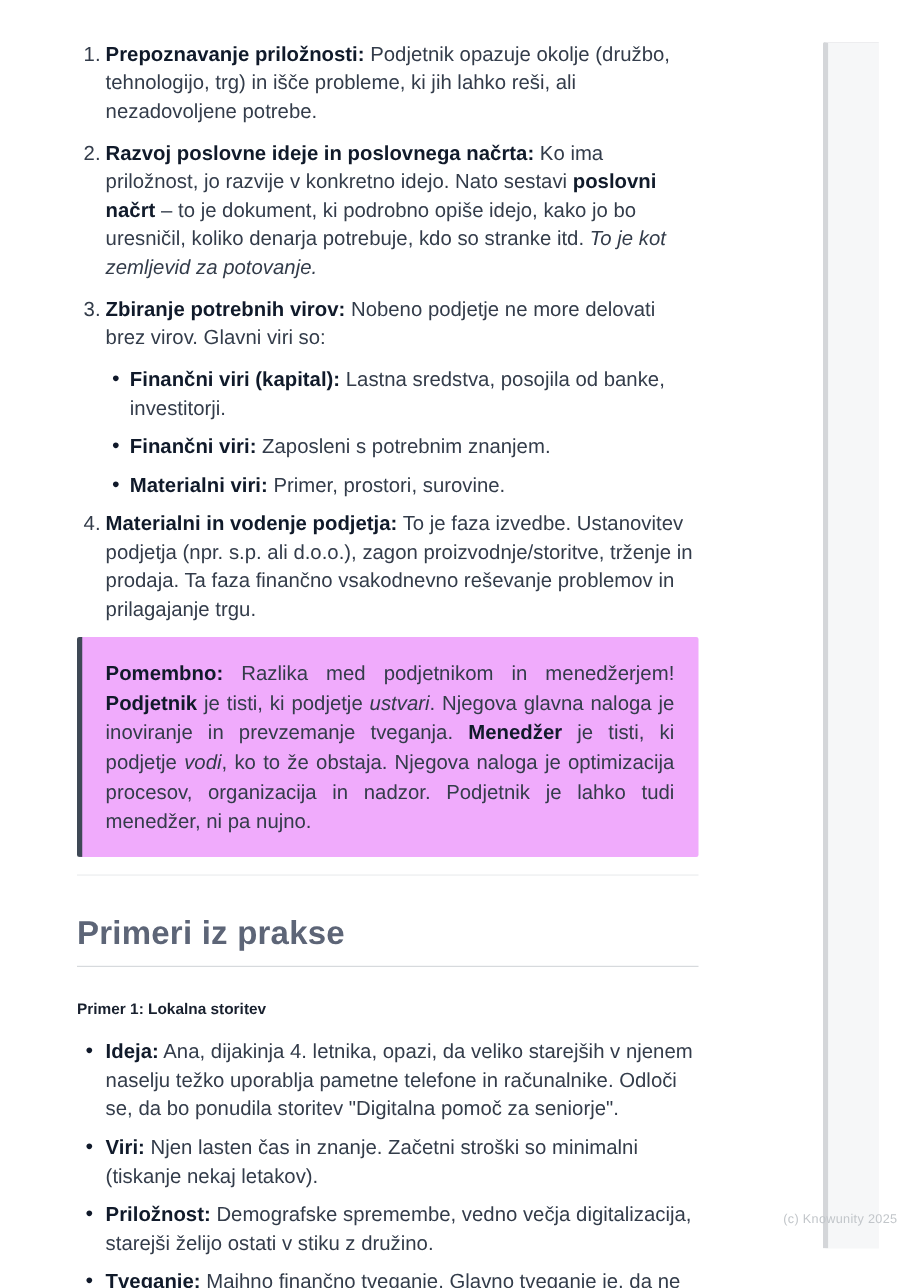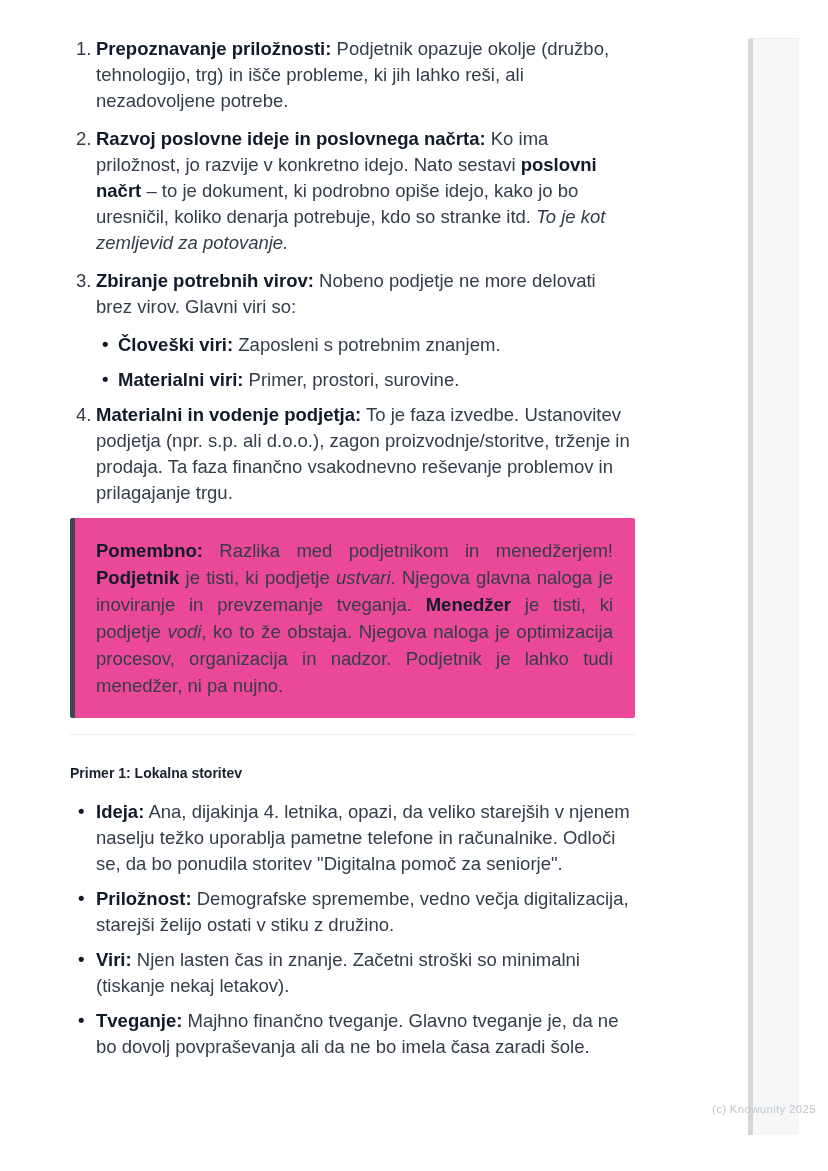--- a/index.html
+++ b/index.html
@@ -23,21 +23,21 @@
   .nitem .num{position:absolute;left:6px;top:0;color:#333c4a;}
 
   
   .sublist{margin-top:9px;}
   .subitem{position:relative;padding-left:22px;margin-left:26px;margin-bottom:9px;}
   .subitem::before{content:"•";position:absolute;left:6px;top:-1px;color:#10192a;font-weight:700;}
 
   
   .callout{
     margin-top:12px;
-    background:#ec4899;
+    background:#f0abfc;
     border-left:5px solid #3e4855;
     border-radius:2px;
     padding:19px 22px 19px 21px;
   }
   .callout p{margin:0;text-align:justify;line-height:27px;}
 
   .rule{border:none;border-top:1px solid #eaebed;margin:16px 0 0 0;height:0;}
 
   h1.section-title{
     margin:34px 0 0 0;font-size:30px;line-height:38px;font-weight:700;
@@ -85,52 +85,56 @@
       <span class="b">Razvoj poslovne ideje in poslovnega načrta:</span><span> Ko ima priložnost, jo razvije v konkretno idejo. Nato sestavi </span><span class="b">poslovni načrt</span><span> – to je dokument, ki podrobno opiše idejo, kako jo bo uresničil, koliko denarja potrebuje, kdo so stranke itd. </span><span class="i">To je kot zemljevid za potovanje.</span>
     </div>
 
     <div class="nitem">
       <span class="num">3.</span>
       <span class="b">Zbiranje potrebnih virov:</span><span> Nobeno podjetje ne more delovati brez virov. Glavni viri so:</span>
     </div>
 
     <div class="sublist">
       <div class="subitem">
-        <span class="b">Človeški viri:</span><span> Zaposleni s potrebnim znanjem.</span>
+        <span class="b">Finančni viri (kapital):</span><span> Lastna sredstva, posojila od banke, investitorji.</span>
+      </div>
+      <div class="subitem">
+        <span class="b">Finančni viri:</span><span> Zaposleni s potrebnim znanjem.</span>
       </div>
       <div class="subitem">
         <span class="b">Materialni viri:</span><span> Primer, prostori, surovine.</span>
       </div>
     </div>
 
     <div class="nitem">
       <span class="num">4.</span>
       <span class="b">Materialni in vodenje podjetja:</span><span> To je faza izvedbe. Ustanovitev podjetja (npr. s.p. ali d.o.o.), zagon proizvodnje/storitve, trženje in prodaja. Ta faza finančno vsakodnevno reševanje problemov in prilagajanje trgu.</span>
     </div>
 
   </div>
 
   <div class="callout">
     <p><span class="b">Pomembno:</span><span> Razlika med podjetnikom in menedžerjem! </span><span class="b">Podjetnik</span><span> je tisti, ki podjetje </span><span class="i">ustvari</span><span>. Njegova glavna naloga je inoviranje in prevzemanje tveganja. </span><span class="b">Menedžer</span><span> je tisti, ki podjetje </span><span class="i">vodi</span><span>, ko to že obstaja. Njegova naloga je optimizacija procesov, organizacija in nadzor. Podjetnik je lahko tudi menedžer, ni pa nujno.</span></p>
   </div>
 
   <hr class="rule">
 
+  <h1 class="section-title">Primeri iz prakse</h1>
 
   <h3 class="example-title">Primer 1: Lokalna storitev</h3>
 
   <div class="blist">
     <div class="bitem">
       <span class="b">Ideja:</span><span> Ana, dijakinja 4. letnika, opazi, da veliko starejših v njenem naselju težko uporablja pametne telefone in računalnike. Odloči se, da bo ponudila storitev "Digitalna pomoč za seniorje".</span>
     </div>
     <div class="bitem">
-      <span class="b">Priložnost:</span><span> Demografske spremembe, vedno večja digitalizacija, starejši želijo ostati v stiku z družino.</span>
+      <span class="b">Viri:</span><span> Njen lasten čas in znanje. Začetni stroški so minimalni (tiskanje nekaj letakov).</span>
     </div>
     <div class="bitem">
-      <span class="b">Viri:</span><span> Njen lasten čas in znanje. Začetni stroški so minimalni (tiskanje nekaj letakov).</span>
+      <span class="b">Priložnost:</span><span> Demografske spremembe, vedno večja digitalizacija, starejši želijo ostati v stiku z družino.</span>
     </div>
     <div class="bitem">
       <span class="b">Tveganje:</span><span> Majhno finančno tveganje. Glavno tveganje je, da ne bo dovolj povpraševanja ali da ne bo imela časa zaradi šole.</span>
     </div>
 
   </div>
 
 </div>
 
 <div class="watermark">(c) Knowunity 2025</div>

